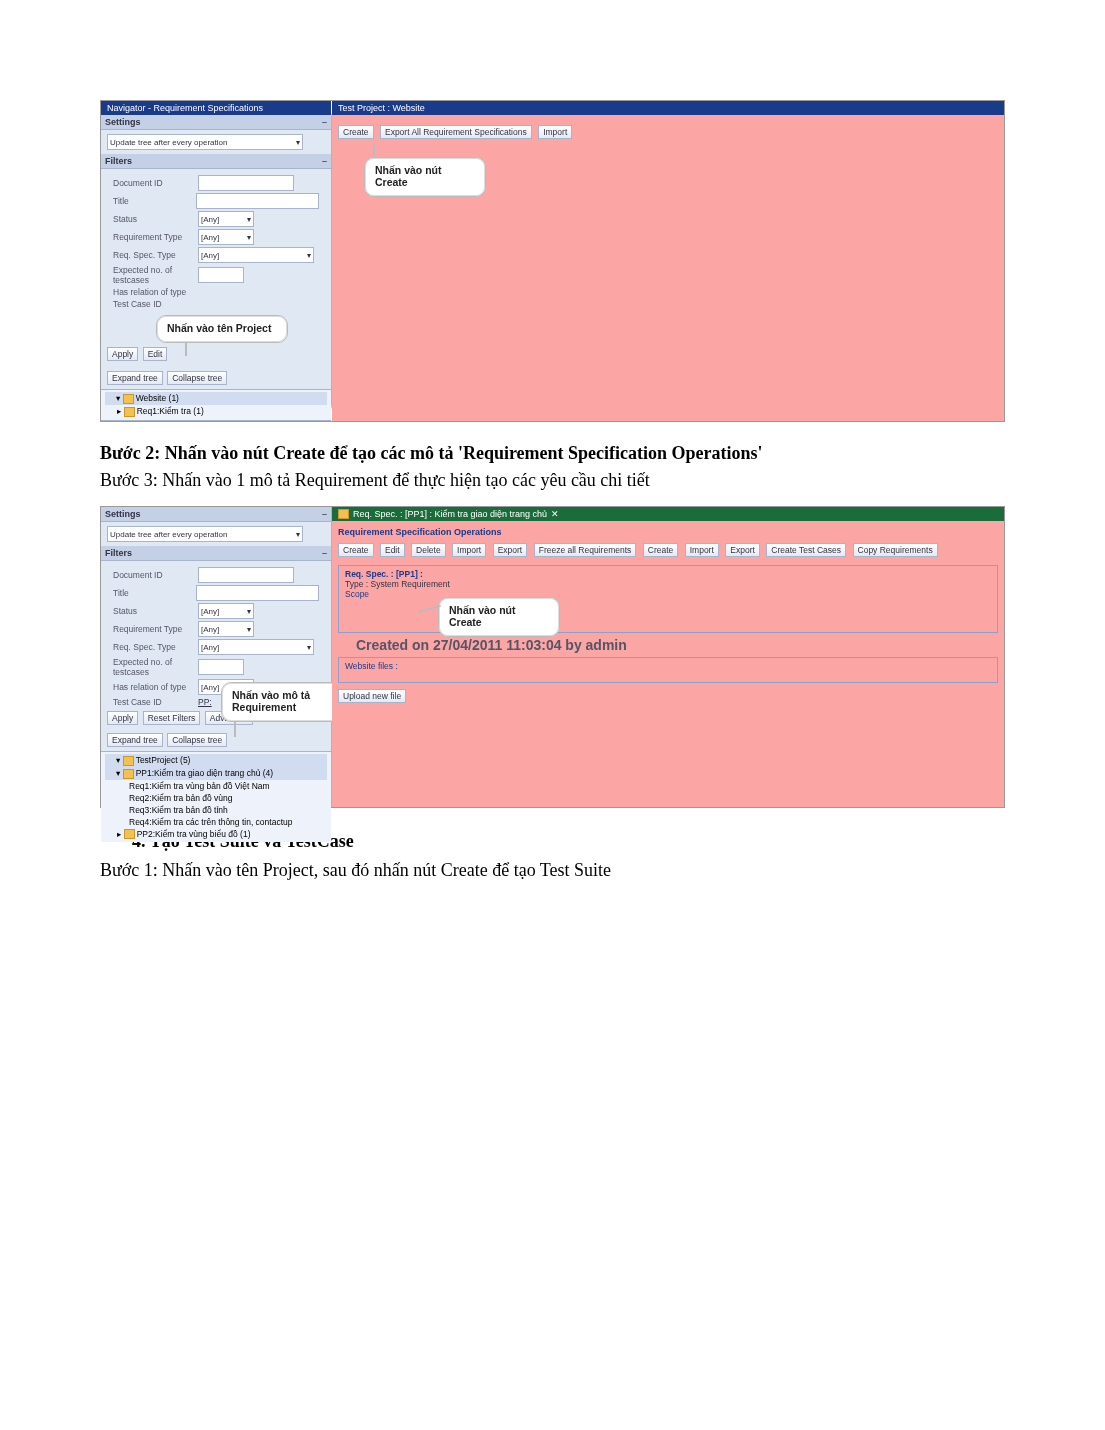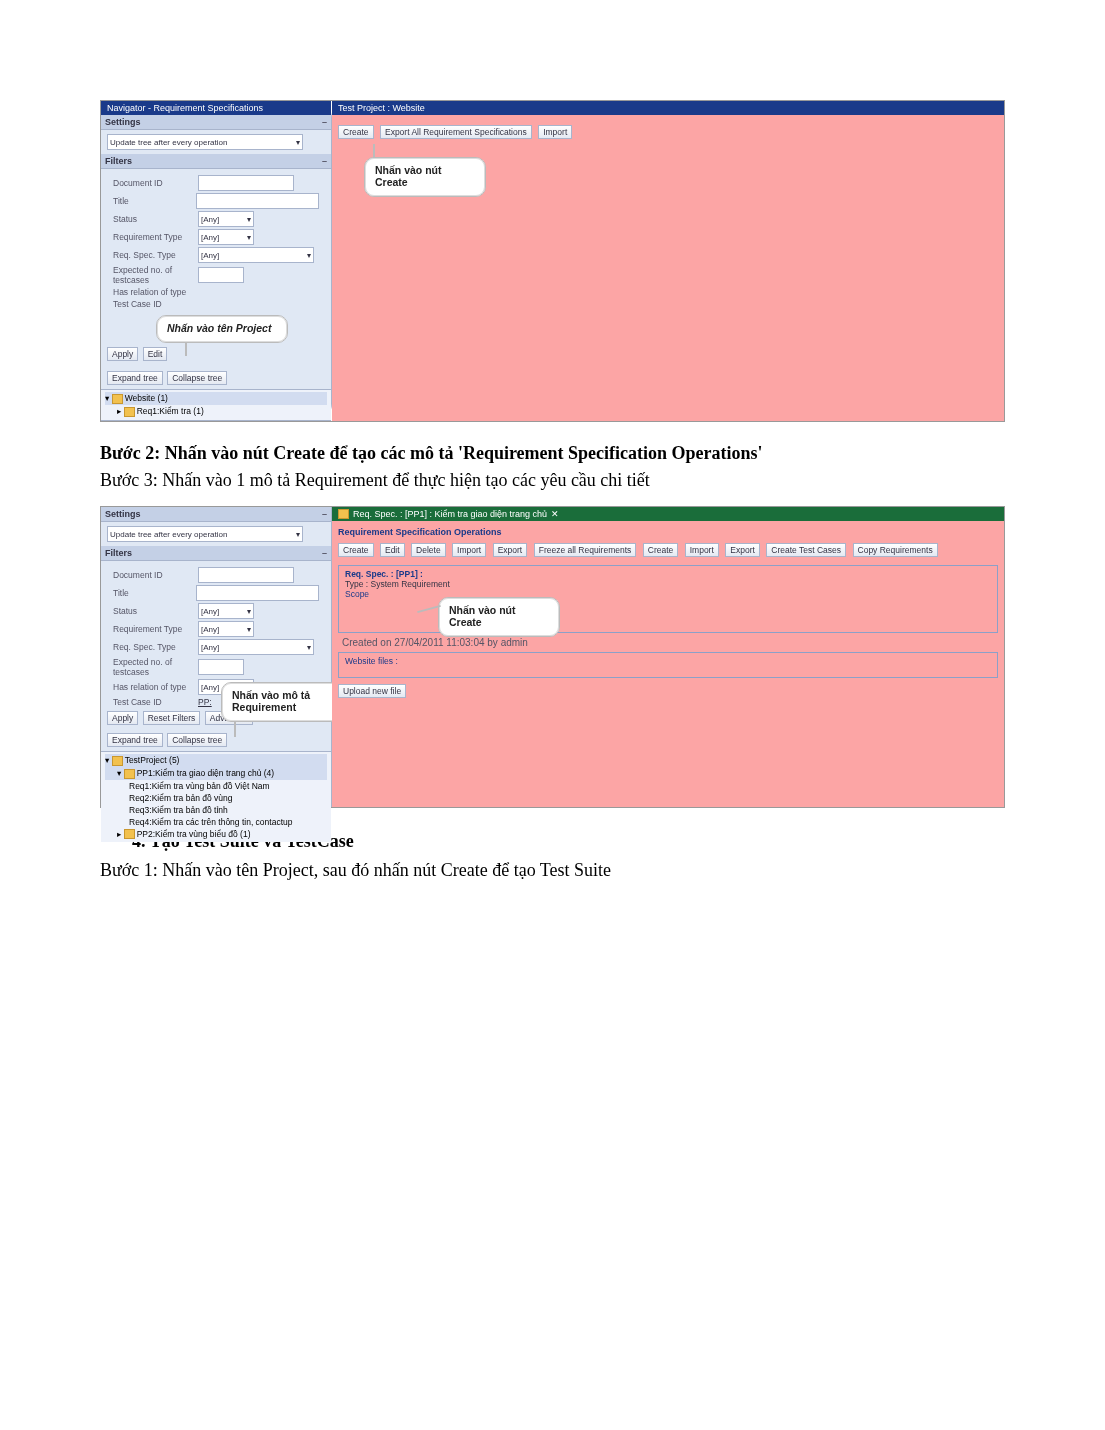--- a/index.html
+++ b/index.html
@@ -18,36 +18,36 @@
 
   .fld { display: flex; align-items: center; margin: 2px 6px; }
   .fld label { width: 85px; font-size: 8.5px; color: #556; }
   .fld-input { border: 1px solid #a8b4cc; background: #fff; height: 12px; font-size: 8px; }
   .fld-select { border: 1px solid #a8b4cc; background: #fff; height: 14px; font-size: 8px; display: inline-flex; align-items: center; padding: 0 2px; }
 
   .btn-xs { display: inline-block; border: 1px solid #a8b4cc; background: linear-gradient(#fff,#e4e9f2); font-size: 8.5px; padding: 1px 4px; color: #334; margin-right: 2px; }
 
   .tree { background: #eef2fa; border-top: 1px solid #a8b4cc; font-size: 8.5px; padding: 2px 4px; }
   .tree .row { padding: 1px 0; }
-  .tree .row.sel { background: #d2dcf0; }
+  .tree .row.sel { background: #d2dcf0; padding-left: 11px; }
   .tree .indent1 { padding-left: 12px; }
   .tree .indent2 { padding-left: 24px; }
   .tree .ficon { display: inline-block; width: 9px; height: 8px; background: #f2c14e; border: 1px solid #c9972f; margin-right: 2px; vertical-align: middle; }
 
   
   .callout { position: absolute; background: #fff; border: 1px solid #bbb; border-radius: 10px; padding: 6px 10px 8px 10px; font-size: 10.5px; color: #222; font-weight: bold; box-shadow: 0 0 0 1px #ddd inset; }
   .callout .tail { position: absolute; width: 24px; height: 2px; background: #bbb; }
   .callout .tail.left  { left: -22px;  top: 10px; transform: rotate(-15deg); }
   .callout .tail.up    { left: 8px;   top: -14px; width: 2px; height: 14px; }
 
   
   .rp-section { margin: 6px; }
   .rp-head { font-size: 9px; color: #1a3a8a; font-weight: bold; margin: 2px 0; }
   .rp-box { border: 1px solid #8ca0c8; padding: 3px 6px; font-size: 8.5px; color: #334; margin-top: 2px; }
-  .rp-footer { font-size: 10px; color: #556; margin: 4px 4px; }
+  .rp-footer { font-size: 14px; color: #556; margin: 4px 18px; font-weight: bold; }
 
   
   .doc-text { font-family: "Times New Roman", serif; font-size: 18px; line-height: 1.5; color: #000; }
   .doc-text .indent { margin-left: 56px; }
   .doc-text .indent2 { margin-left: 76px; }
   .doc-text h4 { font-size: 18px; font-weight: bold; margin: 16px 0 2px 32px; }
 </style>
 </head>
 <body>
 
@@ -108,21 +108,21 @@
               <label>Expected no. of testcases</label>
               <input class="fld-input" style="width: 40px;">
             </div>
           <div class="fld">
               <label>Has relation of type</label>
             </div>
           <div class="fld">
               <label>Test Case ID</label>
             </div>
 
-          <div class="callout" style="left:55px; top:146px; width:110px;font-style:italic;">
+          <div class="callout" style="left:55px; top:146px; width:110px;">
             <span>Nhấn vào tên Project</span>
             <div class="tail" style="left:28px; bottom:-14px; width:2px; height:14px;"></div>
           </div>
 
           <div style="margin-top:38px;">
             <span class="btn-xs">Apply</span>
             <span class="btn-xs">Edit</span>
           </div>
           <div style="margin-top:10px;">
             <span class="btn-xs">Expand tree</span>

